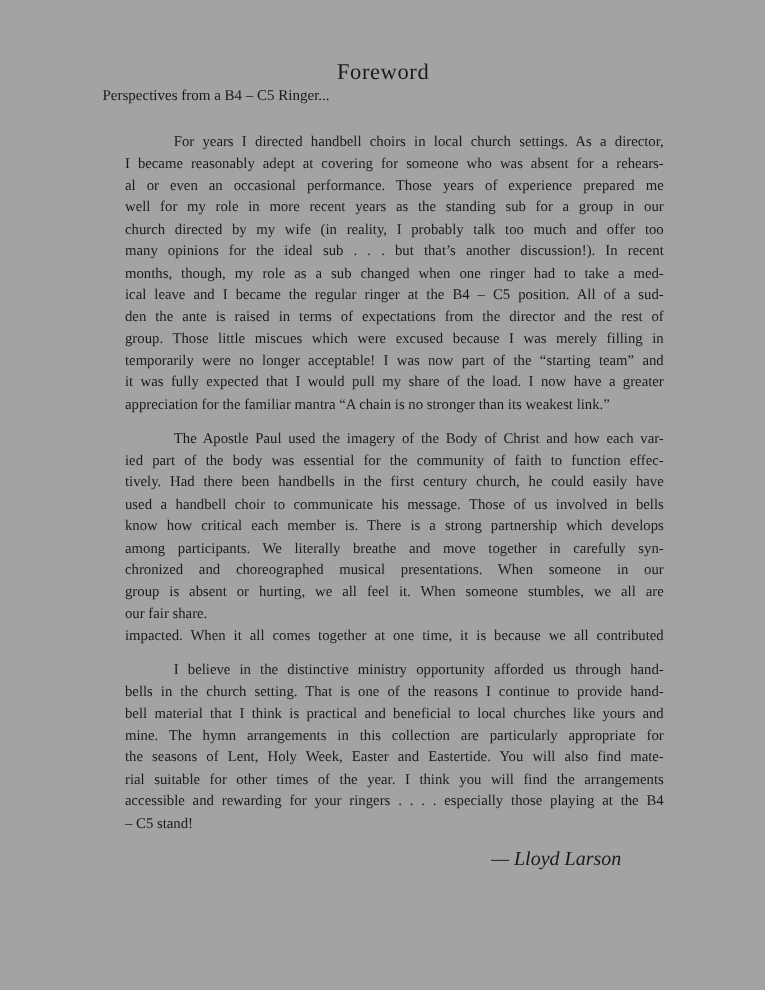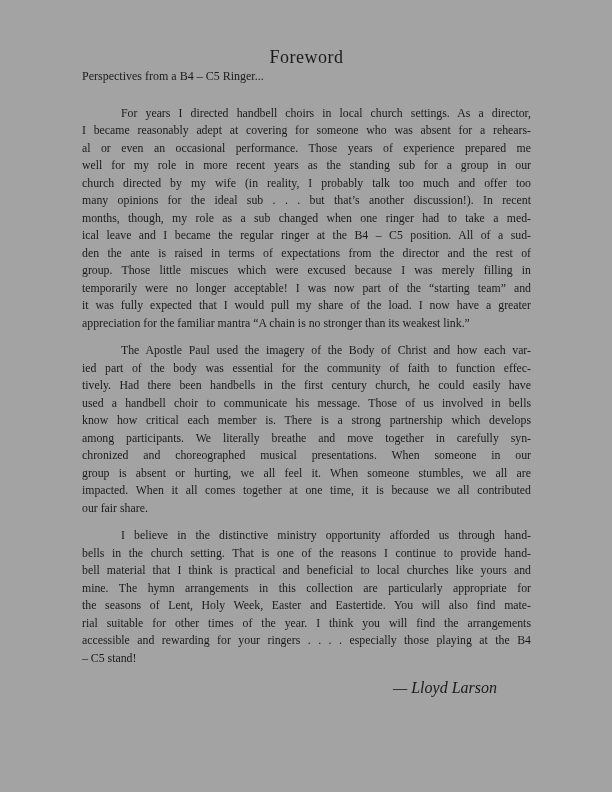--- a/index.html
+++ b/index.html
@@ -29,20 +29,21 @@
     letter-spacing: 0.5px;
     font-weight: 400;
   }
   .subtitle {
     font-size: 12px;
     line-height: 17.5px;
   }
   .body-text {
     margin-top: 19px;
     font-size: 11.8px;
+    margin-left: 18px;
   }
   .paragraph {
     margin: 0 0 10px 0;
   }
   .line {
     line-height: 17.5px;
     text-align: justify;
     text-align-last: justify;
     white-space: normal;
   }
@@ -86,22 +87,22 @@
         </div>
         <div class="paragraph">
           <div class="line first">The Apostle Paul used the imagery of the Body of Christ and how each var-</div>
           <div class="line">ied part of the body was essential for the community of faith to function effec-</div>
           <div class="line">tively.  Had there been handbells in the first century church, he could easily have</div>
           <div class="line">used a handbell choir to communicate his message.  Those of us involved in bells</div>
           <div class="line">know how critical each member is.  There is a strong partnership which develops</div>
           <div class="line">among participants.  We literally breathe and move together in carefully syn-</div>
           <div class="line">chronized and choreographed musical presentations.  When someone in our</div>
           <div class="line">group is absent or hurting, we all feel it.  When someone stumbles, we all are</div>
+          <div class="line last">our fair share.</div>
           <div class="line">impacted.  When it all comes together at one time, it is because we all contributed</div>
-          <div class="line last">our fair share.</div>
         </div>
         <div class="paragraph">
           <div class="line first">I believe in the distinctive ministry opportunity afforded us through hand-</div>
           <div class="line">bells in the church setting.  That is one of the reasons I continue to provide hand-</div>
           <div class="line">bell material that I think is practical and beneficial to local churches like yours and</div>
           <div class="line">mine.  The hymn arrangements in this collection are particularly appropriate for</div>
           <div class="line">the seasons of Lent, Holy Week, Easter and Eastertide.  You will also find mate-</div>
           <div class="line">rial suitable for other times of the year.  I think you will find the arrangements</div>
           <div class="line">accessible and rewarding for your ringers . . . . especially those playing at the B4</div>
           <div class="line last">– C5 stand!</div>

